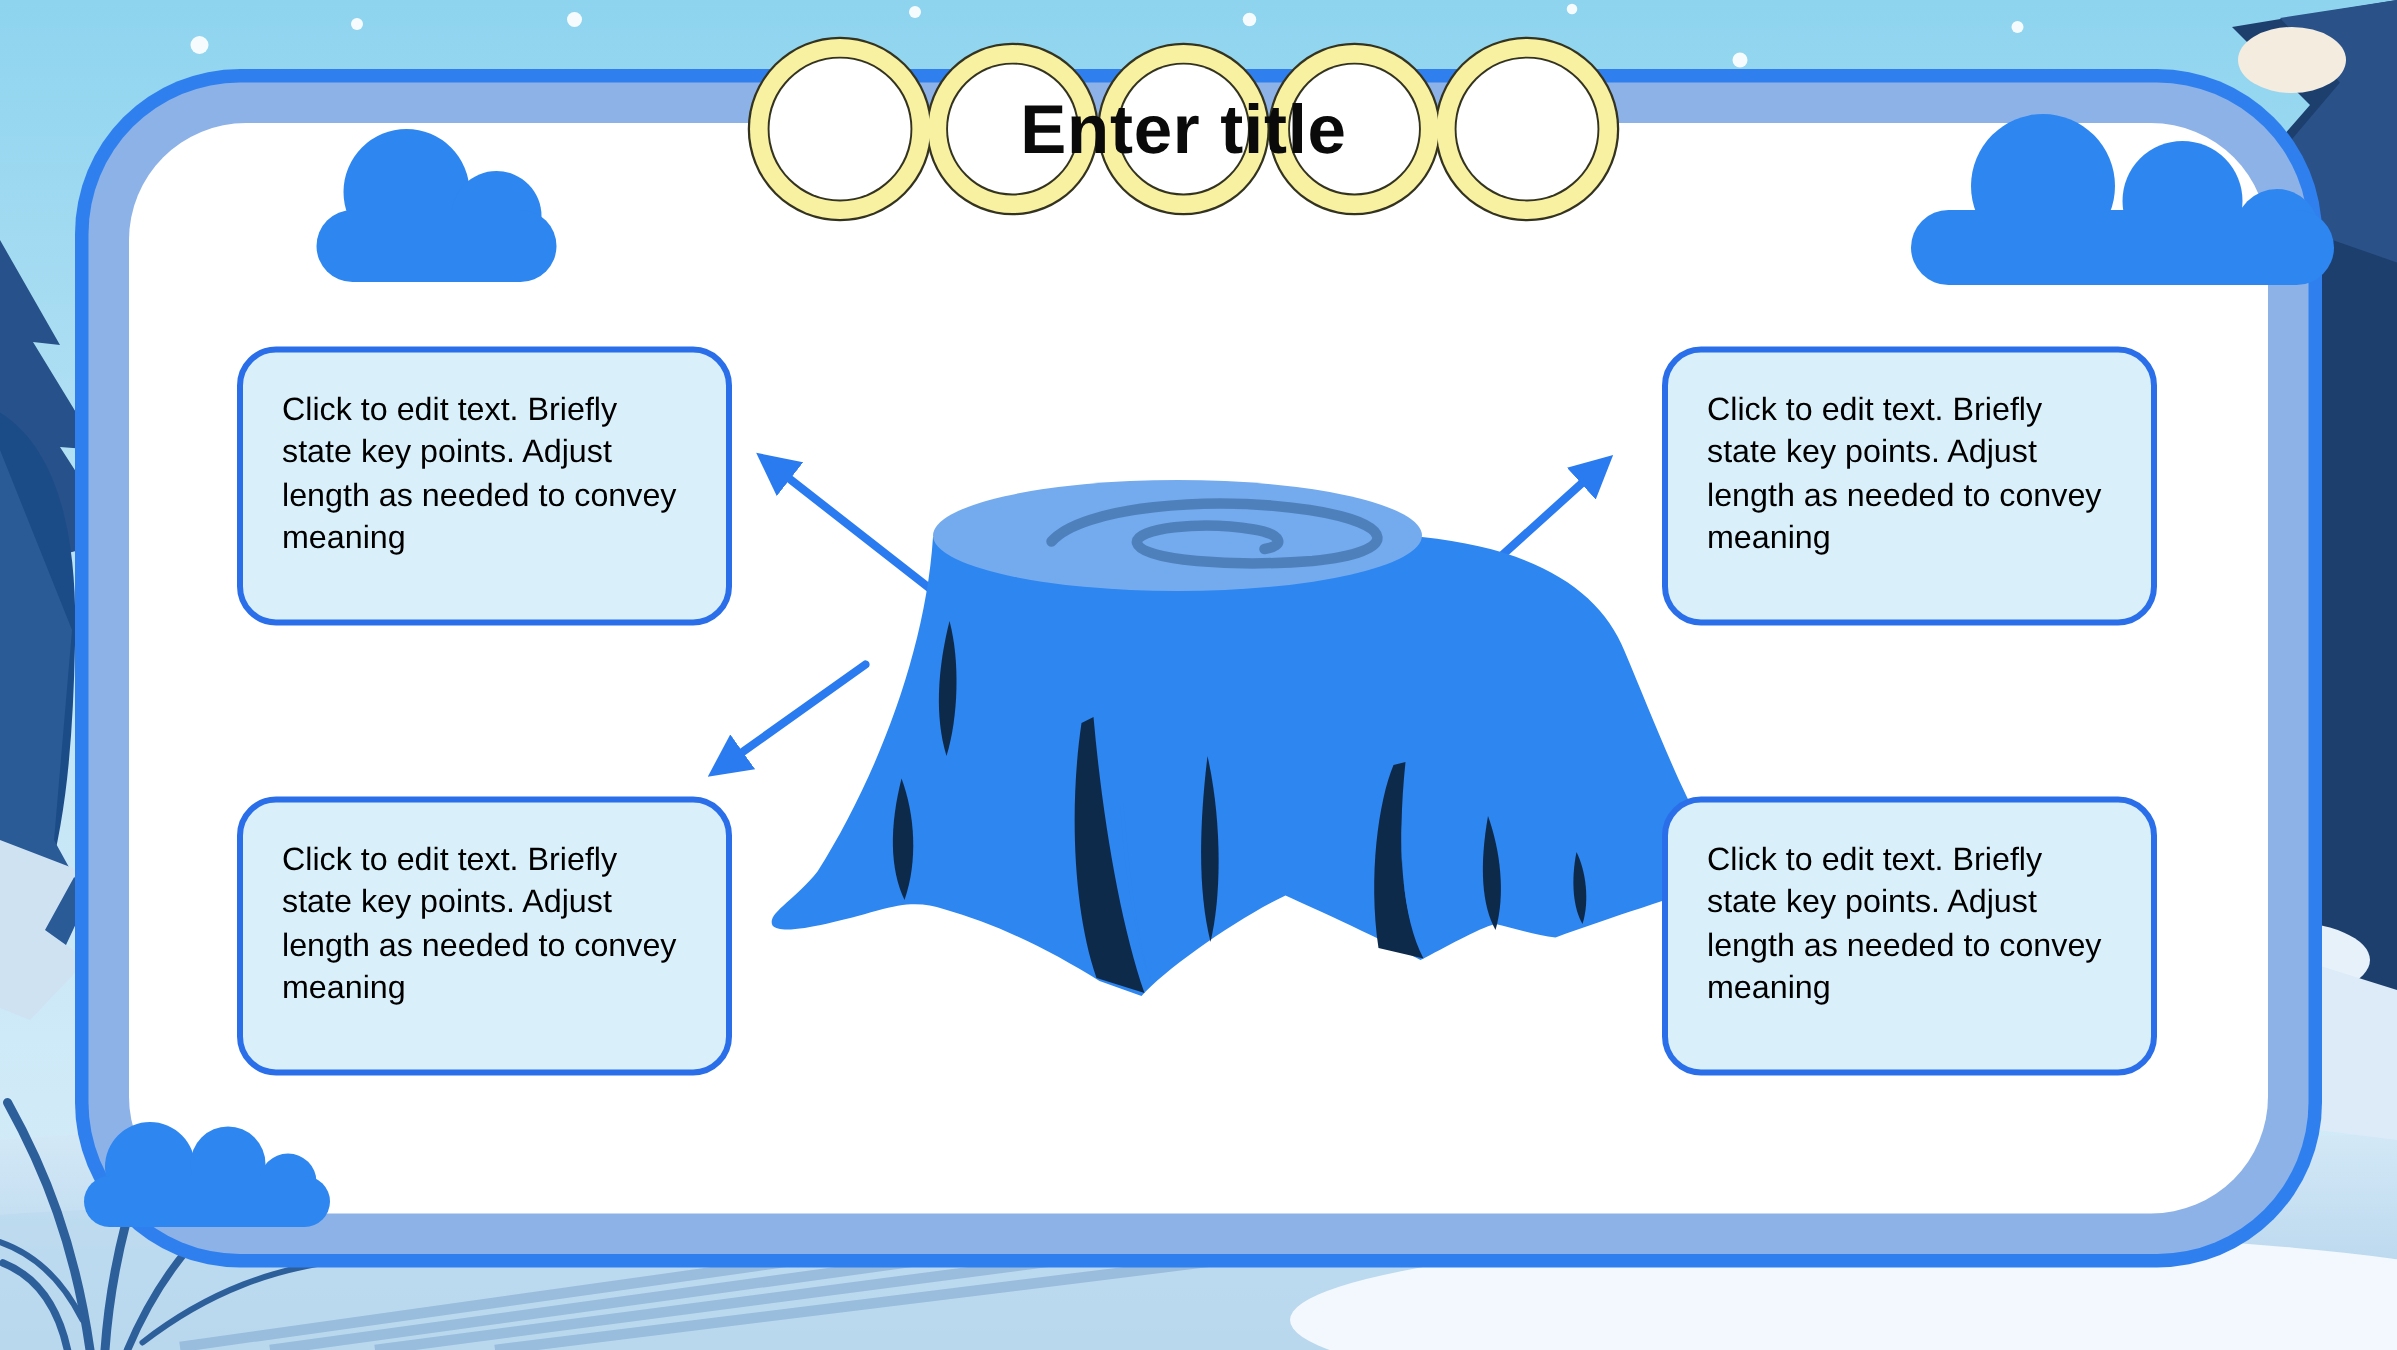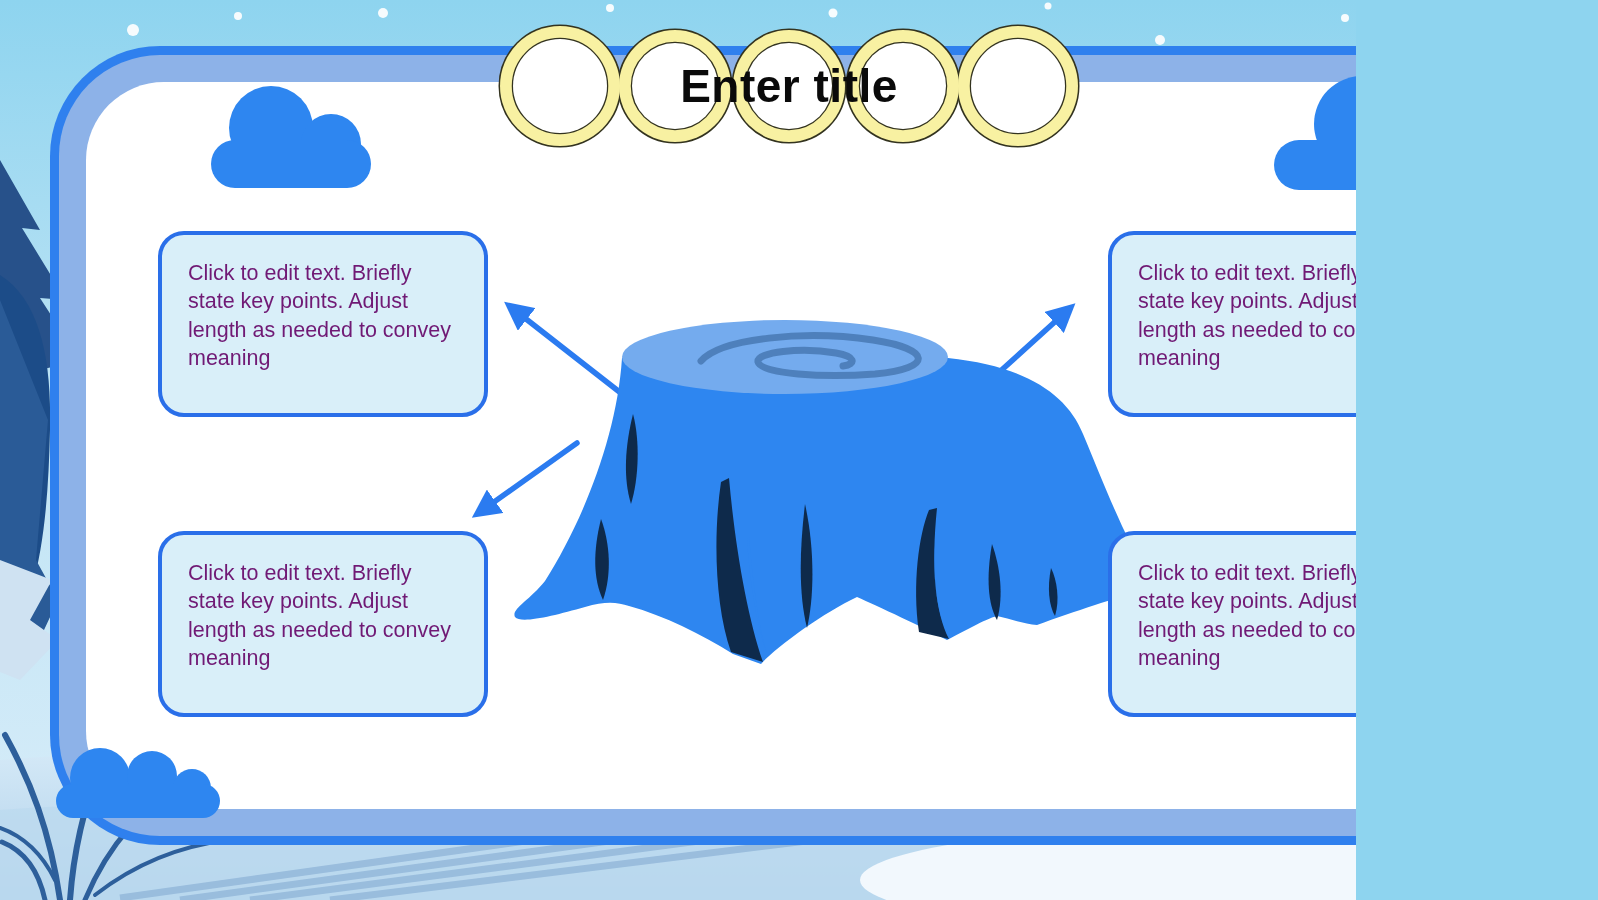--- a/index.html
+++ b/index.html
@@ -1,36 +1,36 @@
 <!DOCTYPE html>
 <html><head>
 <meta charset="utf-8">
 <style>
   html,body{margin:0;padding:0;background:#8ed4ef;}
   .stage{
-    position:relative;width:1356px;height:900px;overflow:hidden;
+    position:relative;width:1598px;height:900px;overflow:hidden;
     font-family:"Liberation Sans", sans-serif;
   }
   svg{display:block}
   
   .bg{position:absolute;left:0;top:0;width:1598px;height:900px;}
   
   .panel{position:absolute;left:50px;top:46px;width:1498px;height:799px;
     background:#2f80ee;border-radius:110px;}
   .panel-band{position:absolute;inset:9px;background:#8db2e8;border-radius:101px;}
   .panel-inner{position:absolute;inset:27px;background:#ffffff;border-radius:78px;}
   
   .banner{position:absolute;left:480px;top:24px;width:618px;height:124px;z-index:30;cursor:pointer;}
   .banner-text{position:absolute;left:0;top:0;width:618px;height:124px;
     display:flex;align-items:center;justify-content:center;
     font-size:46px;font-weight:bold;color:#0a0a0a;letter-spacing:.5px;}
   
   .tbox{position:absolute;width:330px;height:186px;background:#d9eff9;
     border:4px solid #2a6fe9;border-radius:26px;box-sizing:border-box;
-    padding:24px 26px;color:#701a75;font-size:21.5px;line-height:1.32;cursor:text;z-index:20;}
+    padding:24px 26px;color:#000000;font-size:21.5px;line-height:1.32;cursor:text;z-index:20;}
   .tbox.tl{left:158px;top:231px;}
   .tbox.tr{left:1108px;top:231px;}
   .tbox.bl{left:158px;top:531px;}
   .tbox.br{left:1108px;top:531px;}
   
   .cloud{position:absolute;z-index:40;}
   .cloud-tl{left:205px;top:78px;}
   .cloud-tr{left:1270px;top:72px;}
   .cloud-bl{left:52px;top:742px;}
   

